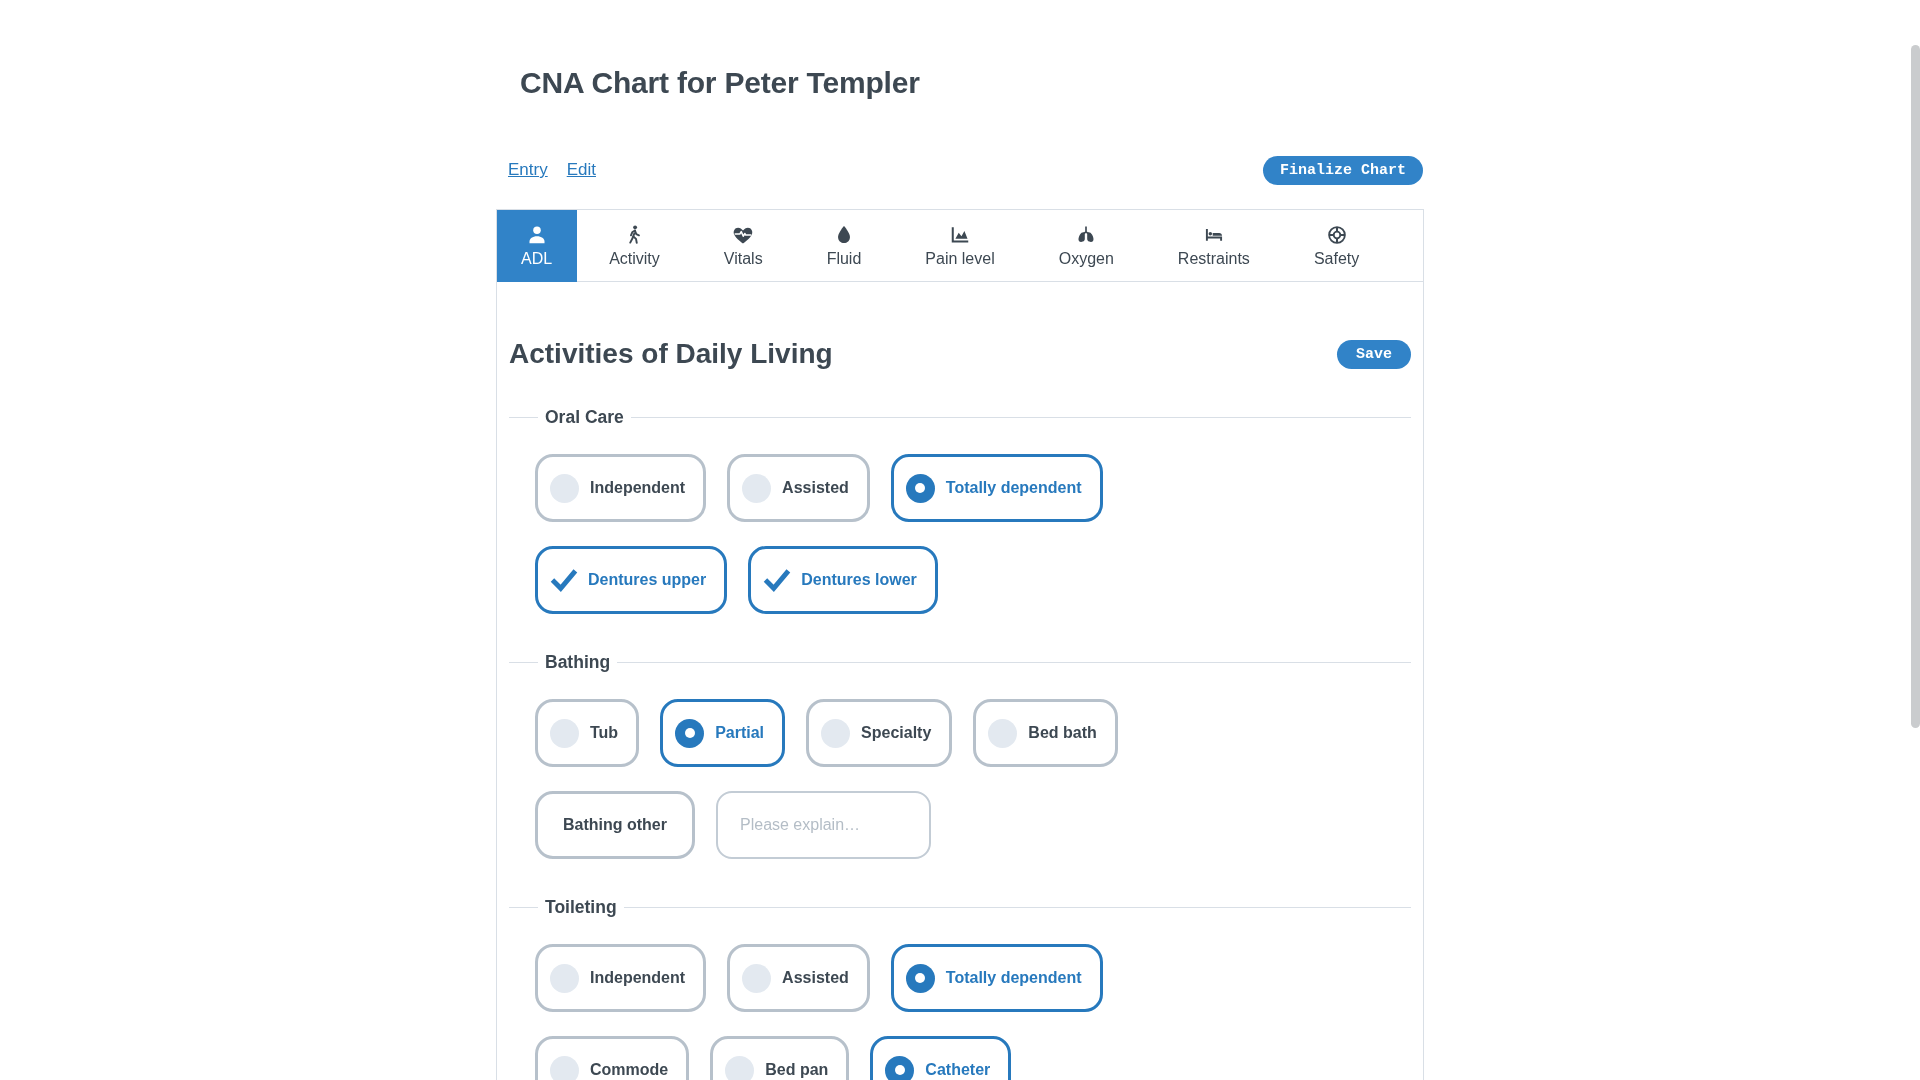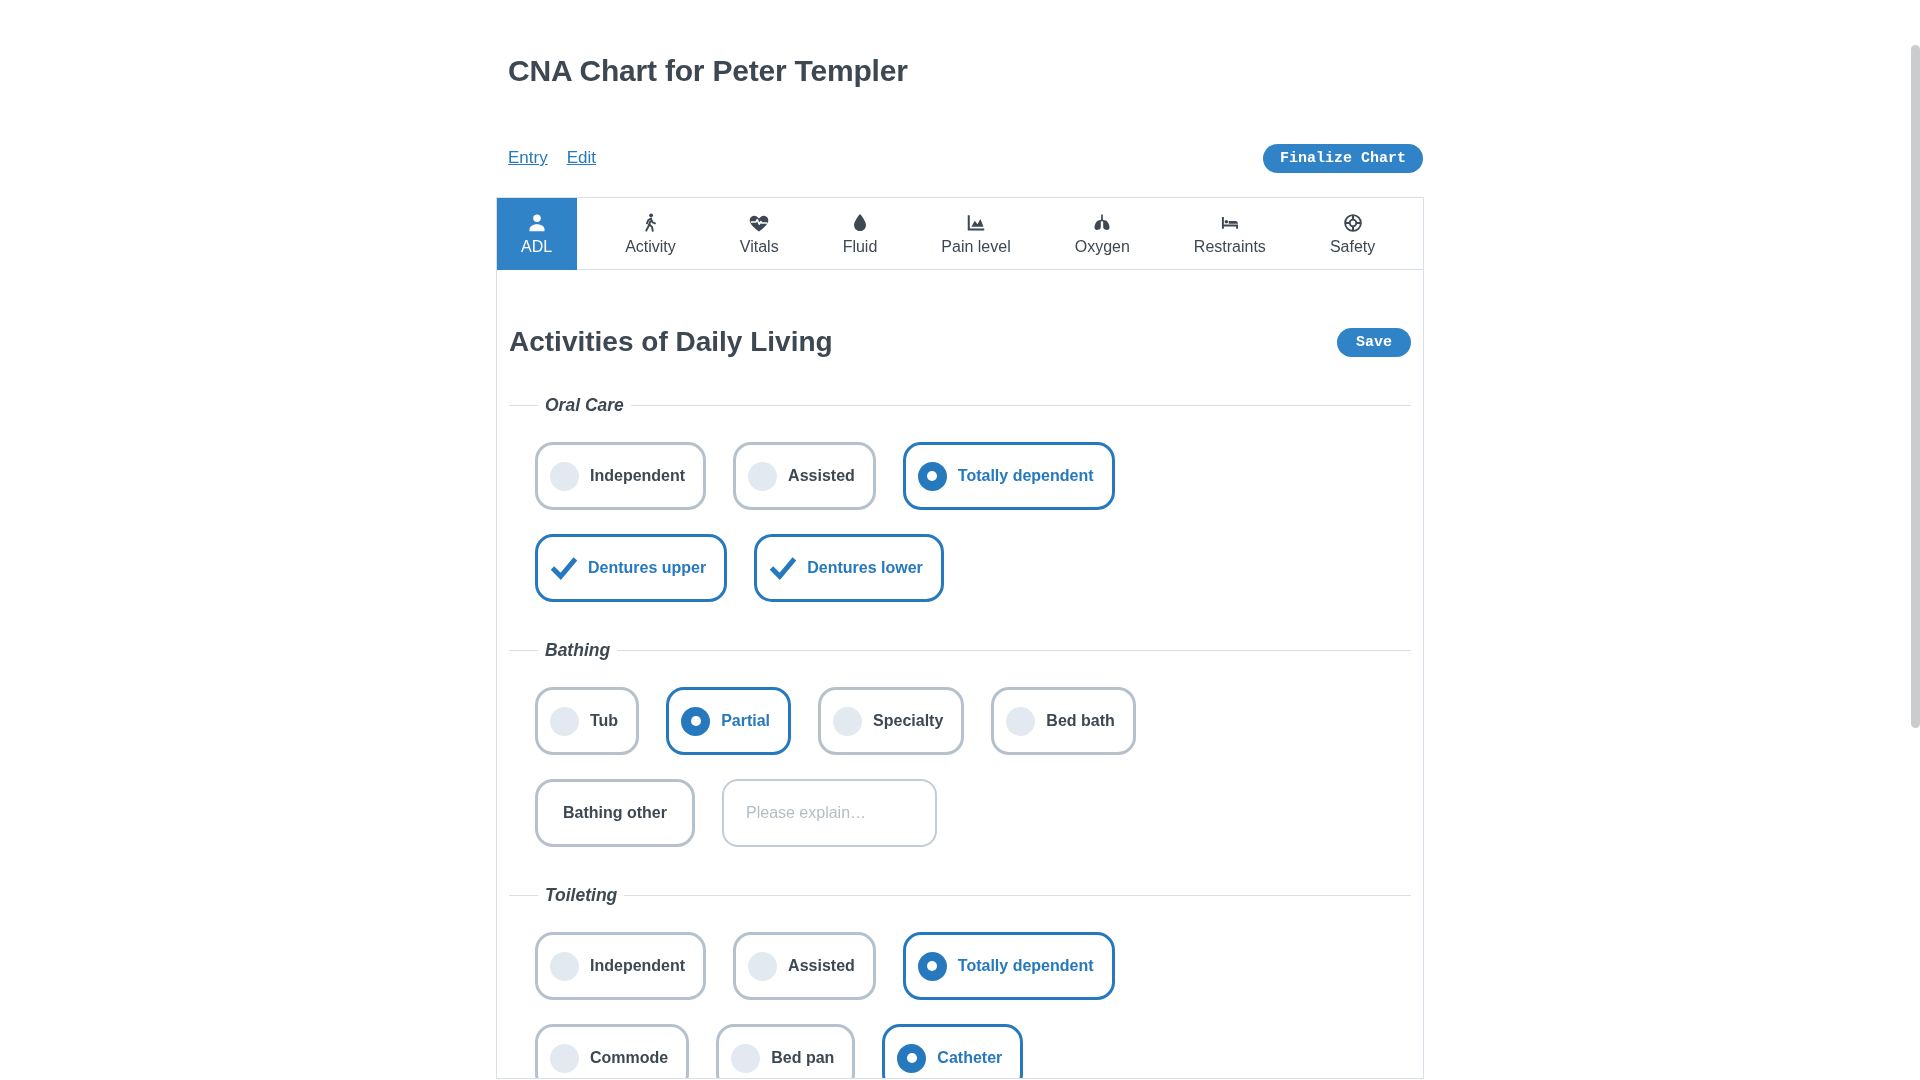--- a/index.html
+++ b/index.html
@@ -11,47 +11,47 @@
     --radio-gray:#e3e9f0;
   }
   *{box-sizing:border-box}
   html,body{margin:0;padding:0}
   body{
     width:1920px;height:1080px;overflow:hidden;background:#fff;
     font-family:"Liberation Sans","DejaVu Sans",sans-serif;color:var(--ink);
     position:relative;
   }
   .page{width:928px;margin:0 auto;}
-  h1{margin:0;padding:54px 0 0 12px;font-size:30px;font-weight:700;color:var(--ink);letter-spacing:-.2px}
+  h1{margin:12px;padding:54px 0 0 12px;font-size:30px;font-weight:700;color:var(--ink);letter-spacing:-.2px}
   .header-row{display:flex;align-items:center;margin:53px 1px 0 12px;height:34px}
   a.link{color:var(--blue-deep);text-decoration:underline;font-size:17px;cursor:pointer}
   a.link + a.link{margin-left:19px}
   .btn{border:none;cursor:pointer;background:var(--blue);color:#fff;font-weight:700;
        font-family:Liberation Mono, monospace;height:29px;border-radius:17px;display:inline-flex;align-items:center}
   .btn.finalize{margin-left:auto;padding:0 17px;font-size:15px}
   .btn.save{margin-left:auto;padding:0 19px;font-size:15px}
 
   .chart-box{margin-top:22px;border:1px solid var(--line);height:882px;overflow:hidden;background:#fff}
   .tabs{display:flex;height:72px;border-bottom:1px solid var(--line)}
   .tab{display:flex;flex-direction:column;align-items:center;justify-content:center;gap:5px;
        padding:0 32px;cursor:pointer;color:var(--ink)}
-  .tab.active{background:var(--blue);color:#fff;margin:-1px 16px -1px -1px;z-index:1;padding:0 25px}
+  .tab.active{background:var(--blue);color:#fff;margin:-1px 0 -1px -1px;z-index:1;padding:0 25px}
   .tab-icon{width:22px;height:22px;display:block}
   .tab-icon svg{width:22px;height:22px;display:block}
   .tab-label{font-size:16px;line-height:1}
 
   .panel{padding:56px 12px 40px}
   .panel-header{display:flex;align-items:center;margin-bottom:37px}
   h2{margin:0;font-size:28px;font-weight:700;color:var(--ink)}
 
   fieldset.section{border:0;border-top:1px solid var(--line);margin:0;padding:26px 0 38px 26px;min-width:0}
-  legend.section-legend{font-size:17.5px;font-style:italic;font-weight:700;color:var(--ink);
+  legend.section-legend{font-size:17.5px;font-weight:700;color:var(--ink);
       padding:0 7px;margin-left:3px}
 
-  .option-row{display:flex;align-items:flex-start;gap:27px}
+  .option-row{display:flex;align-items:flex-start;gap:21px}
   .option-row + .option-row{margin-top:24px}
 
   .card{display:inline-flex;align-items:center;height:68px;padding:0 18px 0 12px;background:#fff;
         border:3px solid var(--card-border);border-radius:18px;font-size:16px;font-weight:700;
         color:var(--ink);cursor:pointer;white-space:nowrap;flex:none}
   .card.plain{padding:0 25px}
   .card.on{border-color:var(--blue-deep);color:var(--blue-deep)}
   .radio-circle{width:29px;height:29px;border-radius:50%;background:var(--radio-gray);
         margin-right:11px;position:relative;flex:none}
   .card.on .radio-circle{background:var(--blue-deep)}

